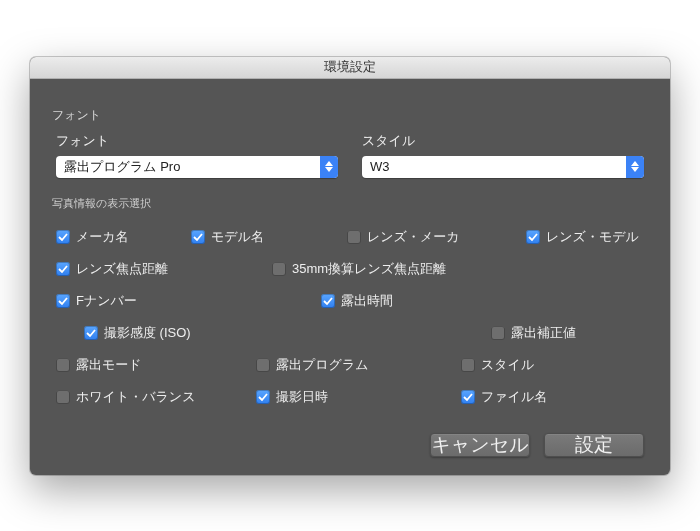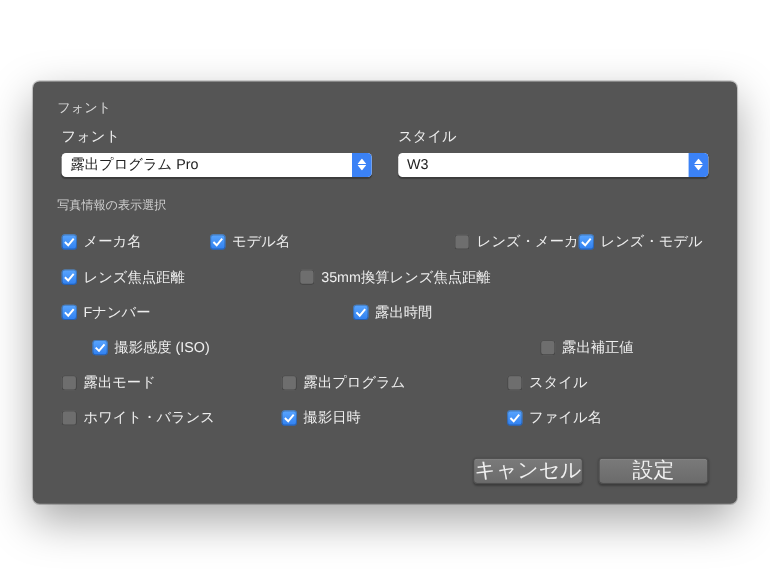--- a/index.html
+++ b/index.html
@@ -24,21 +24,21 @@
     height: 22px;
     background: linear-gradient(#ececec, #d6d6d6);
     border-bottom: 1px solid #b0b0b0;
     display: flex;
     align-items: center;
     justify-content: center;
     font-size: 13px;
     color: #333;
   }
   .content {
-    padding: 16px 22px 18px 22px;
+    padding: 28px 22px 18px 22px;
     color: #e4e4e4;
   }
   .group-label {
     font-size: 12px;
     color: #d8d8d8;
     margin-bottom: 8px;
   }
   .font-row {
     display: flex;
     gap: 24px;
@@ -139,28 +139,31 @@
     font-size: 19px;
     display: flex;
     align-items: center;
     justify-content: center;
     box-shadow: 0 1px 0 rgba(255,255,255,0.08) inset, 0 1px 2px rgba(0,0,0,0.3);
     cursor: default;
   }
   
   .c1 { width: 135px; font-family: Liberation Mono, monospace; }
   .c2 { width: 156px; }
-  .c3 { width: 179px; justify-content: flex-end; }
+  .c3 { width: 179px; }
   .c4 { flex:1; }
   .indent { margin-left: 28px; }
 </style>
 </head>
 <body>
 
 <div class="window">
+  <div class="titlebar">
+    <span>環境設定</span>
+  </div>
   <div class="content">
 
     <div class="group-label">フォント</div>
 
     <div class="font-row">
       <div class="font-col">
         <div class="sublabel">フォント</div>
         <div class="select">
           <div class="value">露出プログラム Pro</div>
           <div class="arrows">

